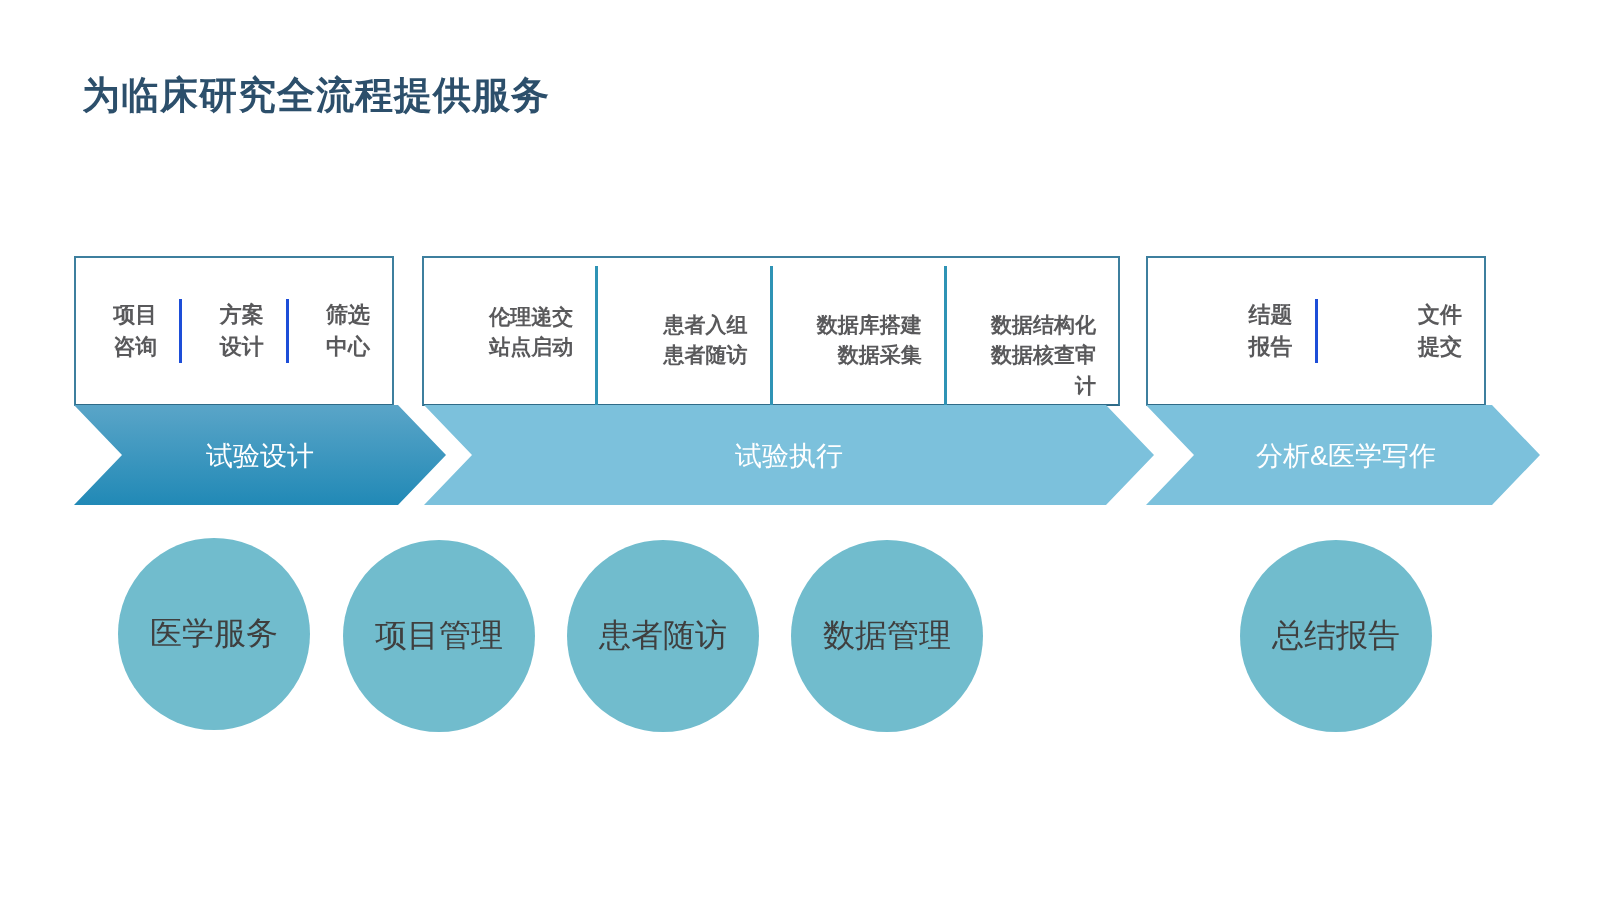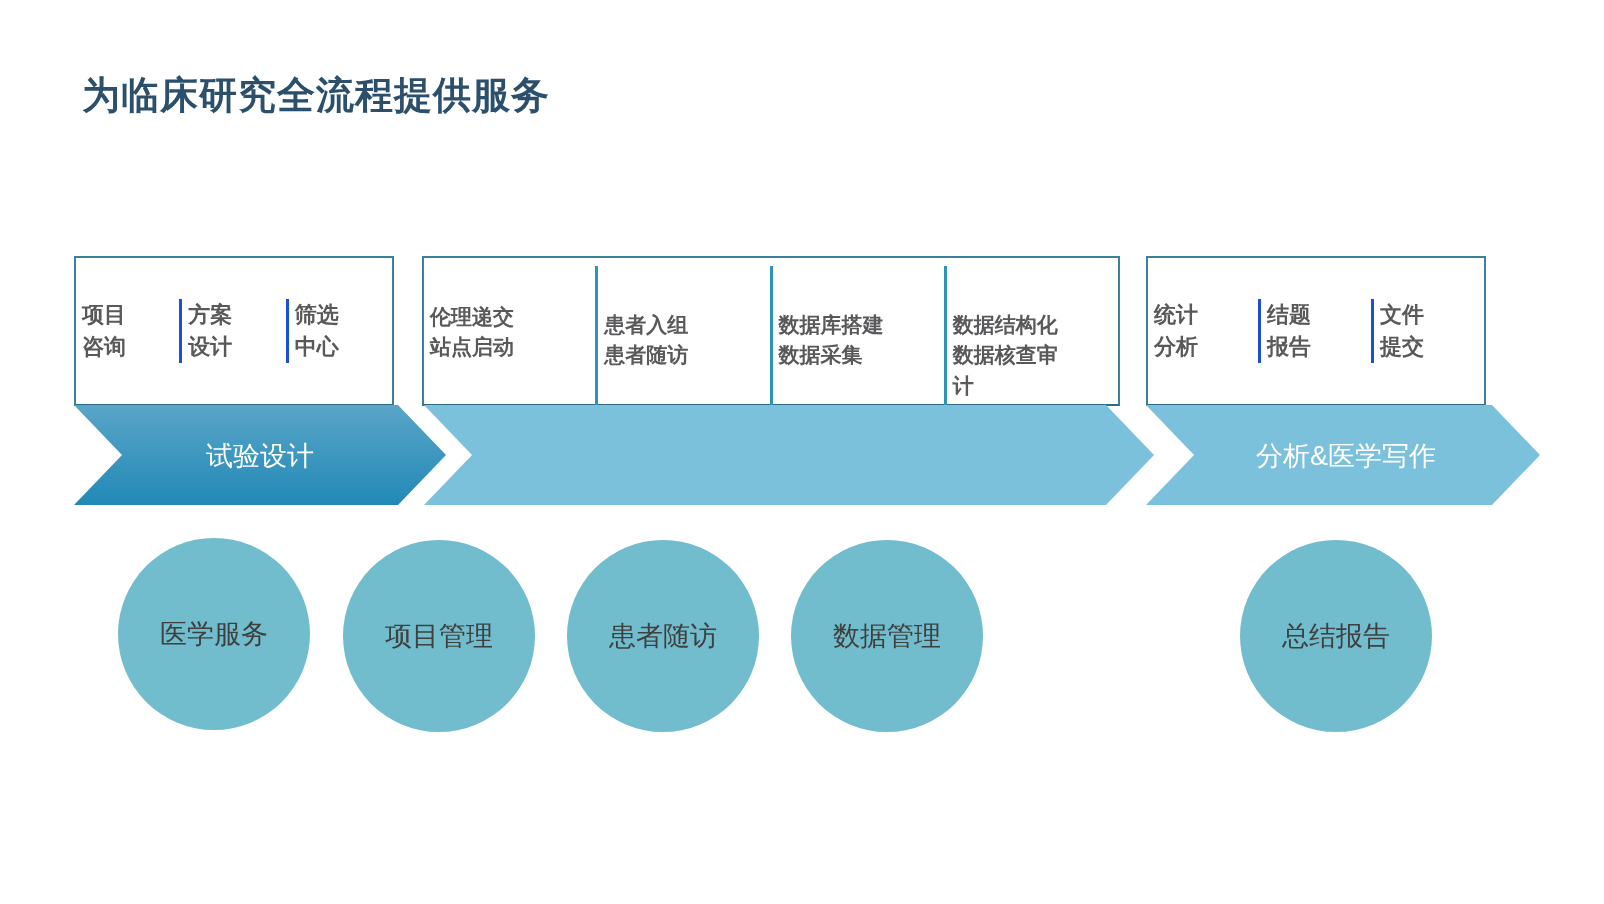--- a/index.html
+++ b/index.html
@@ -43,26 +43,26 @@
     border-bottom: 2px solid #2f6b88;
     background: #ffffff;
     display: flex;
     flex-direction: row;
     align-items: center;
     pointer-events: auto;
   }
   .box-cell {
     flex: 1 1 0;
     box-sizing: border-box;
-    text-align: left;
+    text-align: right;
     font-size: 21px;
     font-weight: bold;
     color: #59595b;
     line-height: 1.45;
-    padding: 0 6px;
+    padding: 0 22px;
     align-self: center;
   }
   .box-cell + .box-cell {
     border-left: 3px solid #1d4ed8;
   }
   .box-cell .ln { display: block; white-space: nowrap; }
 
   
   #box-design   { left: 74px;   top: 256px; width: 320px;  height: 150px; }
   #box-execute  { left: 422px;  top: 256px; width: 698px;  height: 150px; }
@@ -102,21 +102,21 @@
     width: 1604px;
     height: 230px;
   }
   .service-circle {
     position: absolute;
     border-radius: 50%;
     background: #71bccd;
     display: flex;
     align-items: center;
     justify-content: center;
-    font-size: 27px;
+    font-size: 32px;
     color: #3f3f3f;
     white-space: nowrap;
   }
 </style>
 </head>
 <body>
 
 <div id="slide-title">为临床研究全流程提供服务</div>
 
 <div id="box-row">
@@ -150,24 +150,20 @@
       <span class="ln">数据采集</span>
     </div>
     <div class="box-cell">
       <span class="ln">数据结构化</span>
       <span class="ln">数据核查审</span>
       <span class="ln">计</span>
     </div>
   </div>
 
   <div class="stage-box" id="box-analysis">
-    <div class="box-cell">
-      <span class="ln">统计</span>
-      <span class="ln">分析</span>
-    </div>
     <div class="box-cell">
       <span class="ln">结题</span>
       <span class="ln">报告</span>
     </div>
     <div class="box-cell">
       <span class="ln">文件</span>
       <span class="ln">提交</span>
     </div>
   </div>
 </div>
@@ -182,20 +178,21 @@
     </defs>
 
     <polygon fill="url(#gradDark)" points="74,0 398,0 446,50 398,100 74,100 122,50"></polygon>
 
     <polygon fill="#7cc1dc" points="424,0 1106,0 1154,50 1106,100 424,100 472,50"></polygon>
 
     <polygon fill="#7cc1dc" points="1146,0 1492,0 1540,50 1492,100 1146,100 1194,50"></polygon>
   </svg>
 
   <div class="chev-label" id="chev-label-design">试验设计</div>
+  <div class="chev-label" id="chev-label-execute">试验执行</div>
   <div class="chev-label" id="chev-label-analysis">分析&amp;医学写作</div>
 </div>
 
 <div id="circle-row">
   <div class="service-circle" style="left:118px; top:10px; width:192px; height:192px;">医学服务</div>
   <div class="service-circle" style="left:343px; top:12px; width:192px; height:192px;">项目管理</div>
   <div class="service-circle" style="left:567px; top:12px; width:192px; height:192px;">患者随访</div>
   <div class="service-circle" style="left:791px; top:12px; width:192px; height:192px;">数据管理</div>
   <div class="service-circle" style="left:1240px; top:12px; width:192px; height:192px;">总结报告</div>
 </div>

